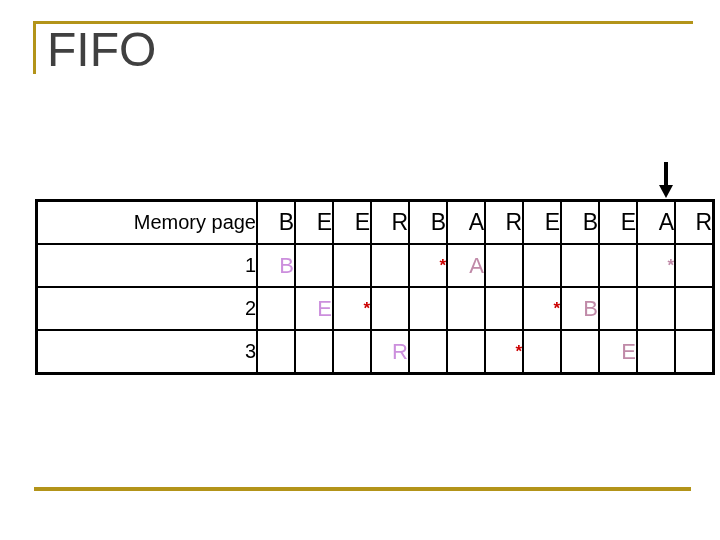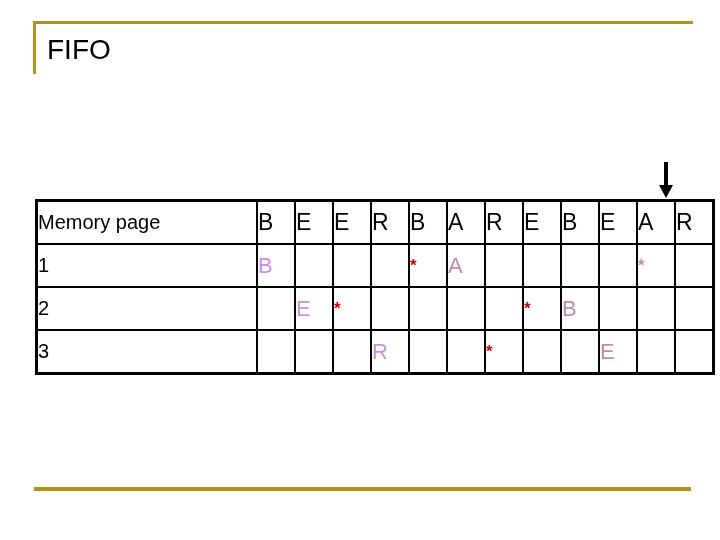--- a/index.html
+++ b/index.html
@@ -29,23 +29,23 @@
     left: 33px;
     top: 21px;
     width: 3px;
     height: 53px;
     background: #b39419;
   }
   #page-title {
     position: absolute;
     left: 47px;
     top: 26px;
-    font-size: 28px;
+    font-size: 48px;
     line-height: 48px;
-    color: #000000;
+    color: #404040;
     font-family: "Liberation Sans", sans-serif;
     font-weight: 400;
     letter-spacing: 0px;
     white-space: nowrap;
   }
 
   
   #footer-rule {
     position: absolute;
     left: 34px;
@@ -74,21 +74,21 @@
     border-collapse: collapse;
     table-layout: fixed;
     border: 3px solid #000000;
     background: #ffffff;
   }
   #page-table td {
     border: 2px solid #000000;
     padding: 0;
     margin: 9px;
     height: 41px;
-    text-align: left;
+    text-align: right;
     vertical-align: middle;
     font-family: "Liberation Sans", sans-serif;
     background: #ffffff;
   }
   td.label-col {
     width: 218px;
     font-size: 20px;
     color: #000000;
   }
   td.slot {

